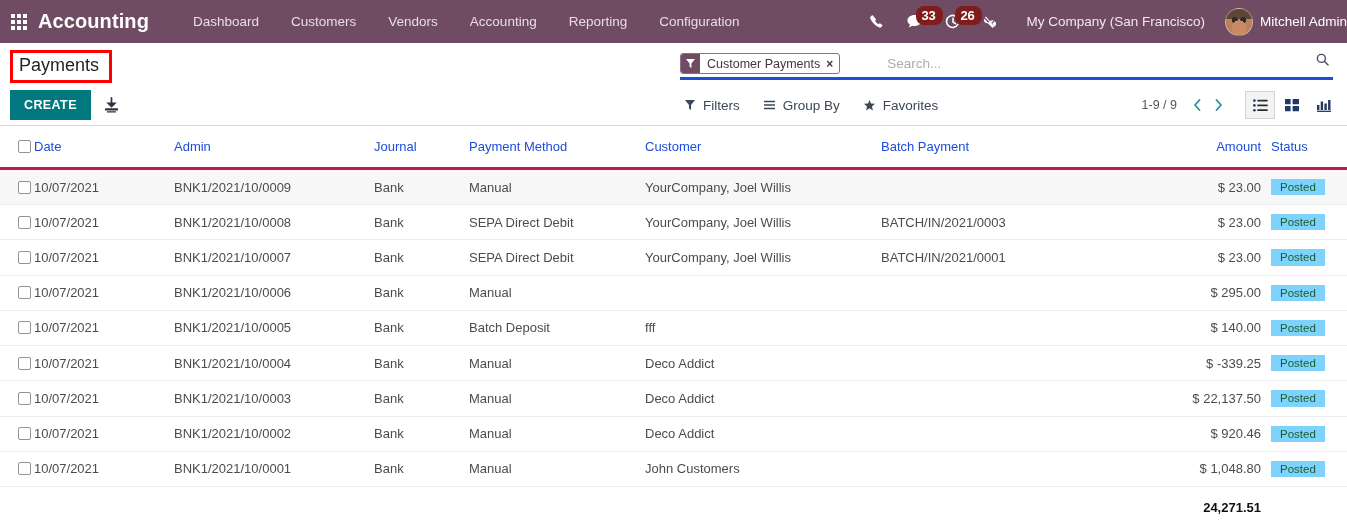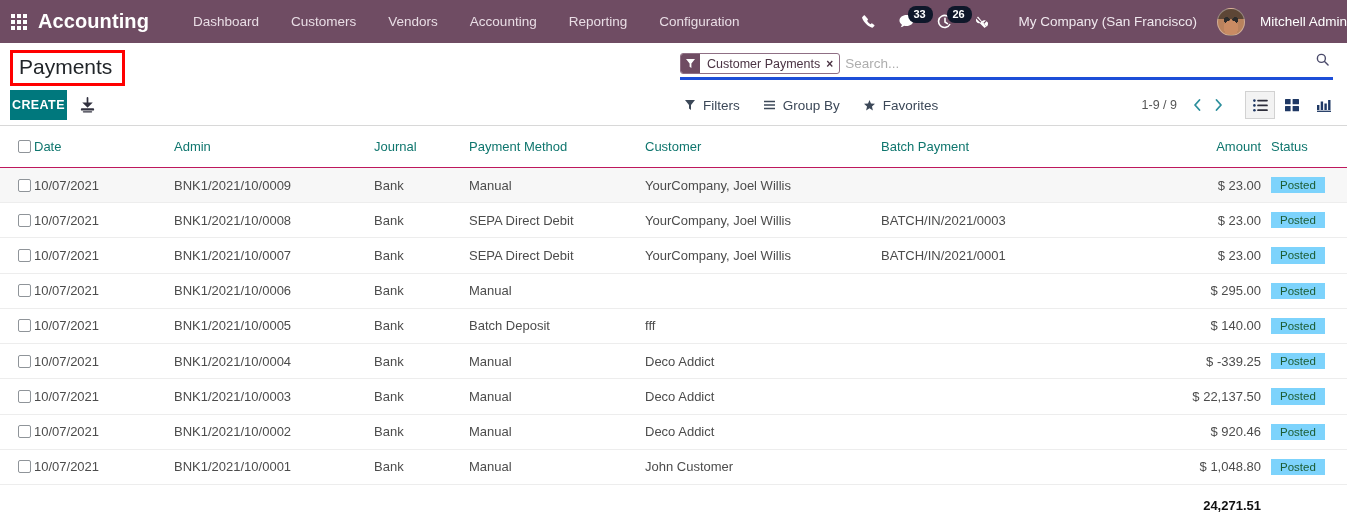--- a/index.html
+++ b/index.html
@@ -46,22 +46,22 @@
     position: absolute; right: 0; top: 0; height: 43px;
     display: flex; align-items: center;
   }
   .nav-icon {
     position: relative; padding: 0 11px; height: 43px;
     display: flex; align-items: center; cursor: pointer; color: #fff;
   }
   .nav-icon svg { display: block; }
   .badge {
     position: absolute; top: 6px; left: 21px;
-    background: #0f172a; color: #fff;
-    font-size: 11px; line-height: 1;
+    background: #7f1d1d; color: #fff;
+    font-size: 13px; line-height: 1;
     border-radius: 8px; padding: 3px 7px 3px 5px;
     font-weight: bold; min-width: 18px; text-align: center;
   }
   .company-name {
     font-size: 13.5px; color: #f0e8ee; padding: 0 14px 0 16px; cursor: pointer;
     white-space: nowrap;
   }
   .user-menu {
     display: flex; align-items: center; cursor: pointer;
     padding-left: 6px; white-space: nowrap;
@@ -69,30 +69,30 @@
   .avatar {
     width: 28px; height: 28px; border-radius: 50%;
     background:
       radial-gradient(circle at 50% 72%, #c98b63 0 32%, transparent 33%),
       radial-gradient(circle at 34% 43%, #2b2b2b 0 13%, transparent 14%),
       radial-gradient(circle at 66% 43%, #2b2b2b 0 13%, transparent 14%),
       linear-gradient(#5d4636 0 38%, #b9825d 38% 100%);
     border: 1px solid rgba(255,255,255,.35);
     flex: none;
   }
-  .user-name { font-size: 13.5px; color: #fff; margin-left: 15px; }
+  .user-name { font-size: 13.5px; color: #fff; margin-left: 7px; }
 
   
   .control-panel { background: #fff; border-bottom: 1px solid #d8d8d8; position: relative; }
 
   .cp-row1 { display: flex; align-items: flex-start; height: 42px; padding-top: 7px; }
   .breadcrumb-wrap { padding-left: 10px; }
   .page-title {
     display: inline-block;
-    font-size: 21px; color: #212529;
+    font-size: 18px; color: #212529;
     border: 3px solid #ff0000;
     padding: 2px 10px 4px 6px;
     background: #fff;
     line-height: 1.15;
   }
 
   
   .search-area {
     position: absolute; left: 680px; right: 14px; top: 10px;
     display: flex; align-items: flex-start;
@@ -116,32 +116,33 @@
   }
   .facet-close {
     display: flex; align-items: center; padding: 0 6px 0 0;
     font-size: 12px; color: #4a3343; cursor: pointer; font-weight: bold;
   }
   .search-input {
     border: 0; outline: 0; flex: 1;
     font-size: 13.5px; color: #555; height: 21px;
     font-family: "Liberation Sans", sans-serif;
     background: transparent;
+    margin-left: 42px;
   }
   .search-input::placeholder { color: #adadad; }
   .search-magnifier { padding: 0 4px 0 6px; display: flex; align-items: center; cursor: pointer; }
 
   .cp-row2 {
     display: flex; align-items: center; height: 40px;
     padding: 0 8px 0 10px; position: relative;
   }
   .btn-create {
     background: #00787d; color: #fff; border: 0;
     font-size: 12.5px; font-weight: bold; letter-spacing: .4px;
-    padding: 8px 2px; cursor: pointer;
+    padding: 8px 14px; cursor: pointer;
     font-family: "Liberation Sans", sans-serif;
   }
   .btn-import { margin-left: 12px; cursor: pointer; display: flex; align-items: center; }
 
   .cp-filters {
     position: absolute; left: 685px; top: 0; height: 40px;
     display: flex; align-items: center;
   }
   .filter-btn {
     display: flex; align-items: center; gap: 8px;
@@ -157,22 +158,22 @@
   .view-btn {
     width: 30px; height: 28px; display: flex; align-items: center; justify-content: center;
     cursor: pointer; border: 1px solid transparent; margin-left: 2px;
   }
   .view-btn.active { background: #f3f3f3; border-color: #d2d2d2; }
 
   
   .table-wrap { width: 100%; }
   table { width: 100%; border-collapse: collapse; table-layout: fixed; }
   thead th {
-    text-align: left; font-size: 13px; font-weight: normal; color: #0f766e;
-    padding: 13px 6px 13px 0; border-bottom: 1px solid #be185d;
+    text-align: left; font-size: 13px; font-weight: normal; color: #1d4ed8;
+    padding: 13px 6px 13px 0; border-bottom: 3px solid #be185d;
     white-space: nowrap;
   }
   tbody td {
     font-size: 13px; color: #4c4c4c;
     padding: 9px 6px 9px 0; border-bottom: 1px solid #ededed;
     white-space: nowrap; overflow: hidden; text-overflow: ellipsis;
   }
   tbody tr.hovered { background: #f7f7f7; }
   .col-cb { width: 34px; padding-left: 18px !important; }
   .col-date { width: 140px; }
@@ -490,21 +491,21 @@
           <td class="col-status"><span class="badge-posted">Posted</span></td>
         </tr>
         <tr>
           <td class="col-cb">
             <span class="cb"></span>
           </td>
           <td class="col-date">10/07/2021</td>
           <td class="col-number">BNK1/2021/10/0001</td>
           <td class="col-journal">Bank</td>
           <td class="col-method">Manual</td>
-          <td class="col-customer">John Customer</td>
+          <td class="col-customer">John Customers</td>
           <td class="col-batch"></td>
           <td class="col-amount">$ 1,048.80</td>
           <td class="col-status"><span class="badge-posted">Posted</span></td>
         </tr>
       </tbody>
     <tfoot>
       <tr>
         <td class="col-cb"></td>
         <td class="col-date"></td>
         <td class="col-number"></td>

